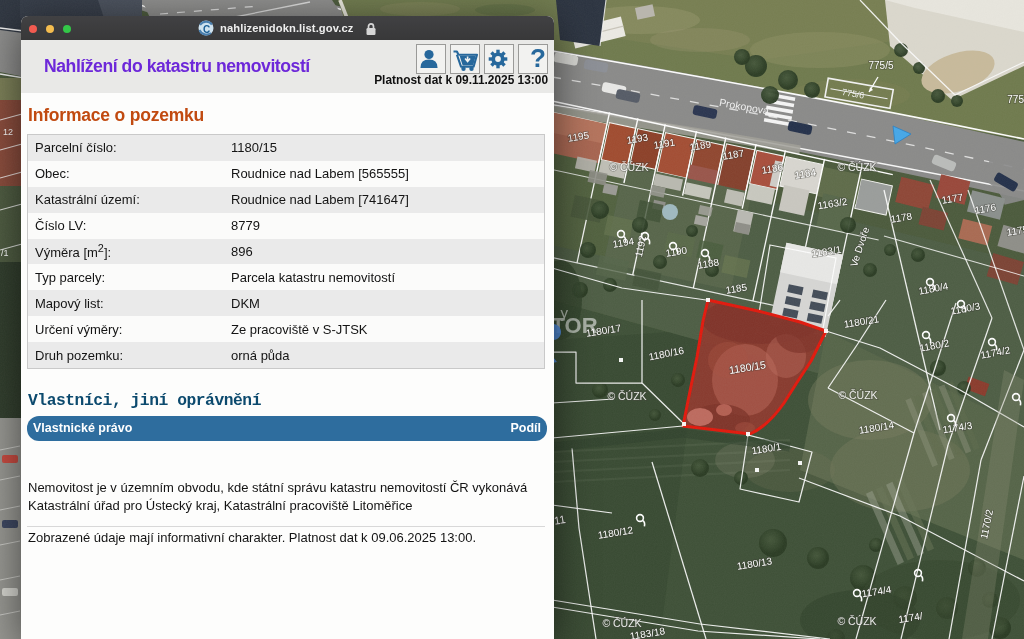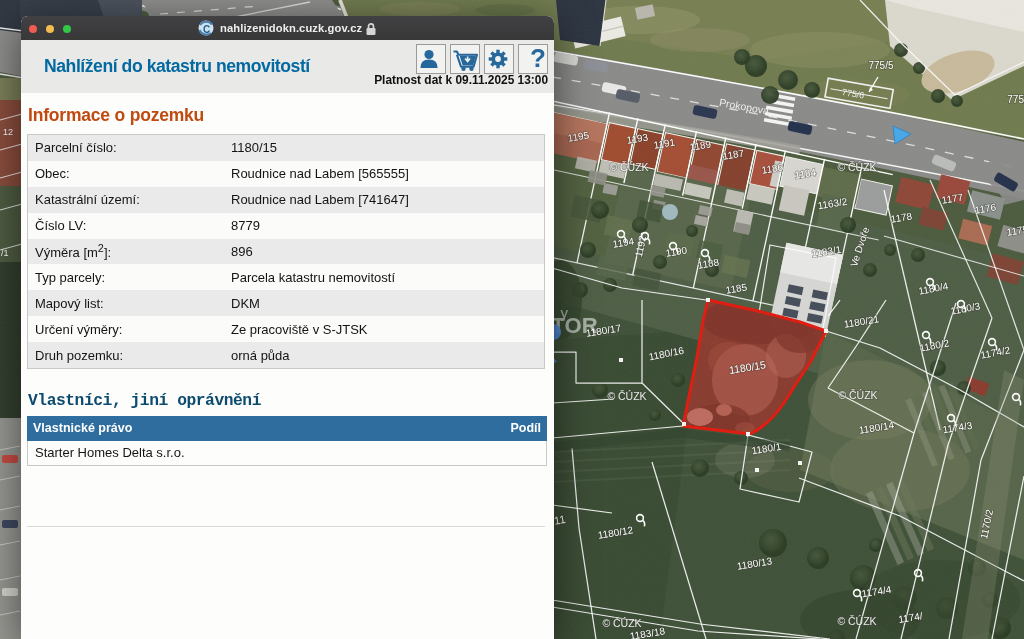--- a/index.html
+++ b/index.html
@@ -13,36 +13,36 @@
         background:linear-gradient(#414143,#383839);border-radius:7px 7px 0 0;}
   .tl{position:absolute;top:8.5px;width:8px;height:8px;border-radius:50%;}
   #tbar .r{left:8px;background:#f25b50;}
   #tbar .y{left:24.5px;background:#f5bd4f;}
   #tbar .g{left:42px;background:#33c748;}
   #urltxt{position:absolute;left:199px;top:6px;font-size:11.2px;font-weight:bold;
           color:#eeeeee;letter-spacing:.1px;}
   #hdr{position:absolute;left:0;top:24px;width:533px;height:53px;background:#e9e9e7;
        border-bottom:1px solid #d0d0ce;}
   #hdr h1{margin:0;position:absolute;left:23px;top:16px;font-size:17.6px;
-          color:#0369a1;letter-spacing:-.45px;}
+          color:#6d28d9;letter-spacing:-.45px;}
   .ibtn{position:absolute;top:4px;width:28px;height:28px;background:#f2f2f0;
         border:1px solid #9a9a98;}
   #platnost{position:absolute;right:6px;top:33px;font-size:11.9px;font-weight:bold;color:#101010;z-index:3;}
   #content{position:absolute;left:0;top:77px;width:533px;height:546px;background:#fdfdfc;}
   #content h2{margin:0;position:absolute;left:7px;top:12px;font-size:17.5px;letter-spacing:-.2px;color:#c14a10;}
   #t1{position:absolute;left:6px;top:41px;width:518px;border-collapse:collapse;
       border:1px solid #c9c9c9;font-size:13px;color:#141414;padding-left:12px;}
   #t1 td{padding:0 0 0 7px;height:25.9px;}
   #t1 tr:nth-child(odd){background:#eaeaea;}
   #t1 tr:nth-child(even){background:#fbfbfa;}
   #t1 td.v{padding-left:0;}
   #t1 td:first-child{width:196px;}
   #content h3{margin:0;position:absolute;left:7px;top:298px;font-size:16.3px;letter-spacing:-.45px;color:#0c4a6e;font-family:Liberation Mono, monospace;}
   #t2h{position:absolute;left:6px;top:323px;width:508px;height:25px;background:#2e6d9e;
-       color:#fff;font-size:12.5px;font-weight:bold;padding:0 6px;line-height:25px;}
+       color:#fff;font-size:12.5px;font-weight:bold;padding:0 6px;line-height:25px;border-radius:12px;}
   #t2h span{float:right;}
   #t2r{position:absolute;left:6px;top:348px;width:511px;height:24px;background:#fdfdfc;
        border:1px solid #c9c9c9;border-top:none;font-size:13px;color:#141414;
        line-height:24px;padding-left:7px;}
   #para{position:absolute;left:7px;top:386px;width:524px;font-size:13px;color:#141414;
         line-height:17.5px;}
   #hr1{position:absolute;left:6px;top:433px;width:518px;height:1px;background:#d8d8d8;}
   #note{position:absolute;left:7px;top:437px;font-size:13px;color:#141414;}
 </style>
 </head>
@@ -472,21 +472,21 @@
   <div id="tbar">
     <div class="tl r"></div>
       <div class="tl y"></div>
       <div class="tl g"></div>
     <svg width="16" height="16" style="position:absolute;left:177px;top:4px;">
       <circle cx="8" cy="8" r="7.5" fill="#cfe3ef"></circle>
       <path d="M2 5 A7.5 7.5 0 0 1 14 4.5" fill="none" stroke="#4a7fae" stroke-width="2.2"></path>
       <path d="M1.5 10 A7.5 7.5 0 0 0 13 13" fill="none" stroke="#4a7fae" stroke-width="2"></path>
       <text x="8.5" y="12.5" font-size="10" font-weight="bold" fill="#1c5f94" text-anchor="middle">C</text>
     </svg>
-    <div id="urltxt">nahlizenidokn.cuzk.gov.cz</div>
+    <div id="urltxt">nahlizenidokn.list.gov.cz</div>
     <svg width="12" height="14" style="position:absolute;left:344px;top:6px;">
       <rect x="1.5" y="6" width="9" height="7" rx="1.2" fill="#d6d6d6"></rect>
       <path d="M3.5 6 V4.4 A2.5 2.6 0 0 1 8.5 4.4 V6" fill="none" stroke="#d6d6d6" stroke-width="1.7"></path>
     </svg>
   </div>
   <div id="hdr">
     <h1><b>Nahlížení do katastru nemovitostí</b></h1>
     <div class="ibtn" style="left:395px;"></div>
     <div class="ibtn" style="left:429px;"></div>
     <div class="ibtn" style="left:463px;"></div>
@@ -560,16 +560,17 @@
             <td class="v">Ze pracoviště v S-JTSK</td>
           </tr>
       <tr>
             <td>Druh pozemku:</td>
             <td class="v">orná půda</td>
           </tr>
     </tbody>
       </table>
     <h3><b>Vlastníci, jiní oprávnění</b></h3>
     <div id="t2h">Vlastnické právo<span>Podíl</span></div>
-    <div id="t2r">Starter Homes Delta s.r.o.</div>
+    <div id="para">Nemovitost je v územním obvodu, kde státní správu katastru nemovitostí ČR vykonává<br>Katastrální úřad pro Ústecký kraj, Katastrální pracoviště Litoměřice</div>
     <div id="hr1"></div>
+    <div id="note">Zobrazené údaje mají informativní charakter. Platnost dat k 09.06.2025 13:00.</div>
   </div>
 </div>
 
 </body></html>

